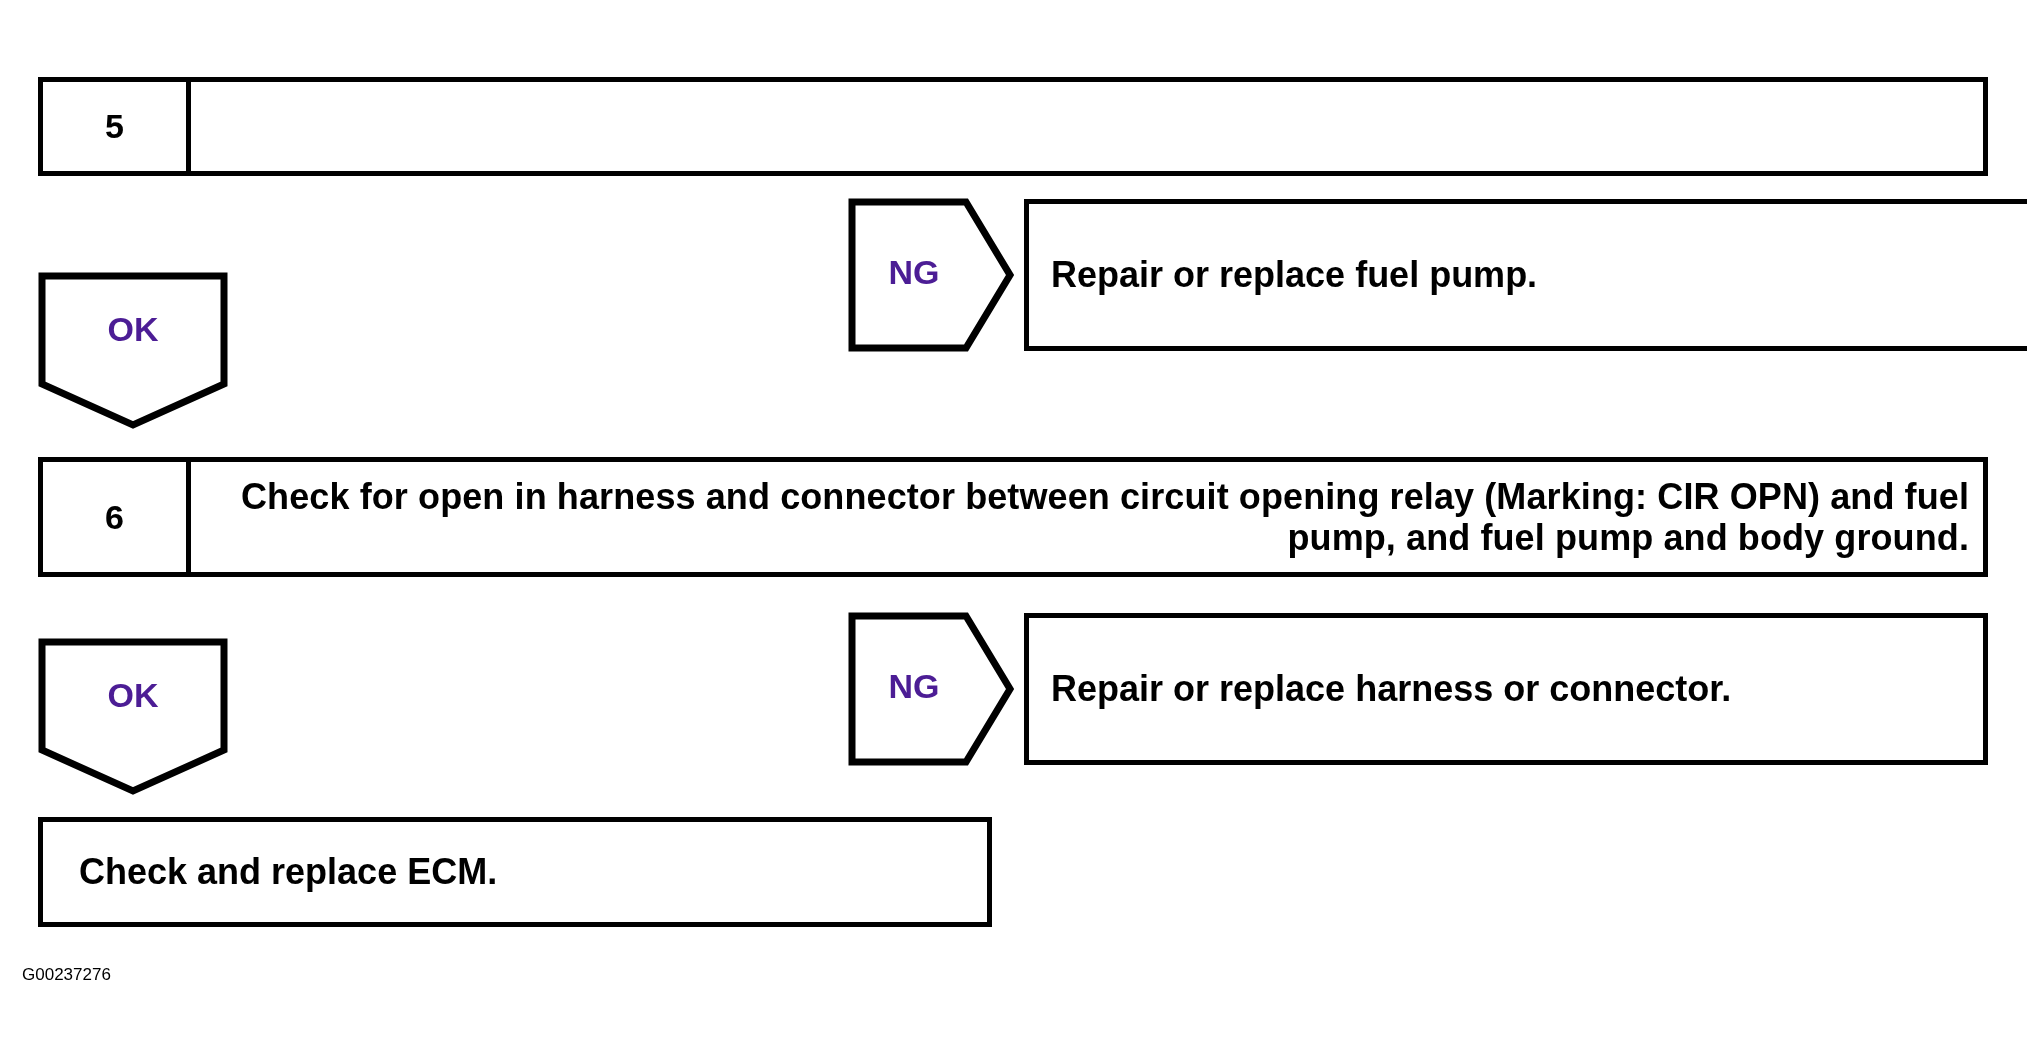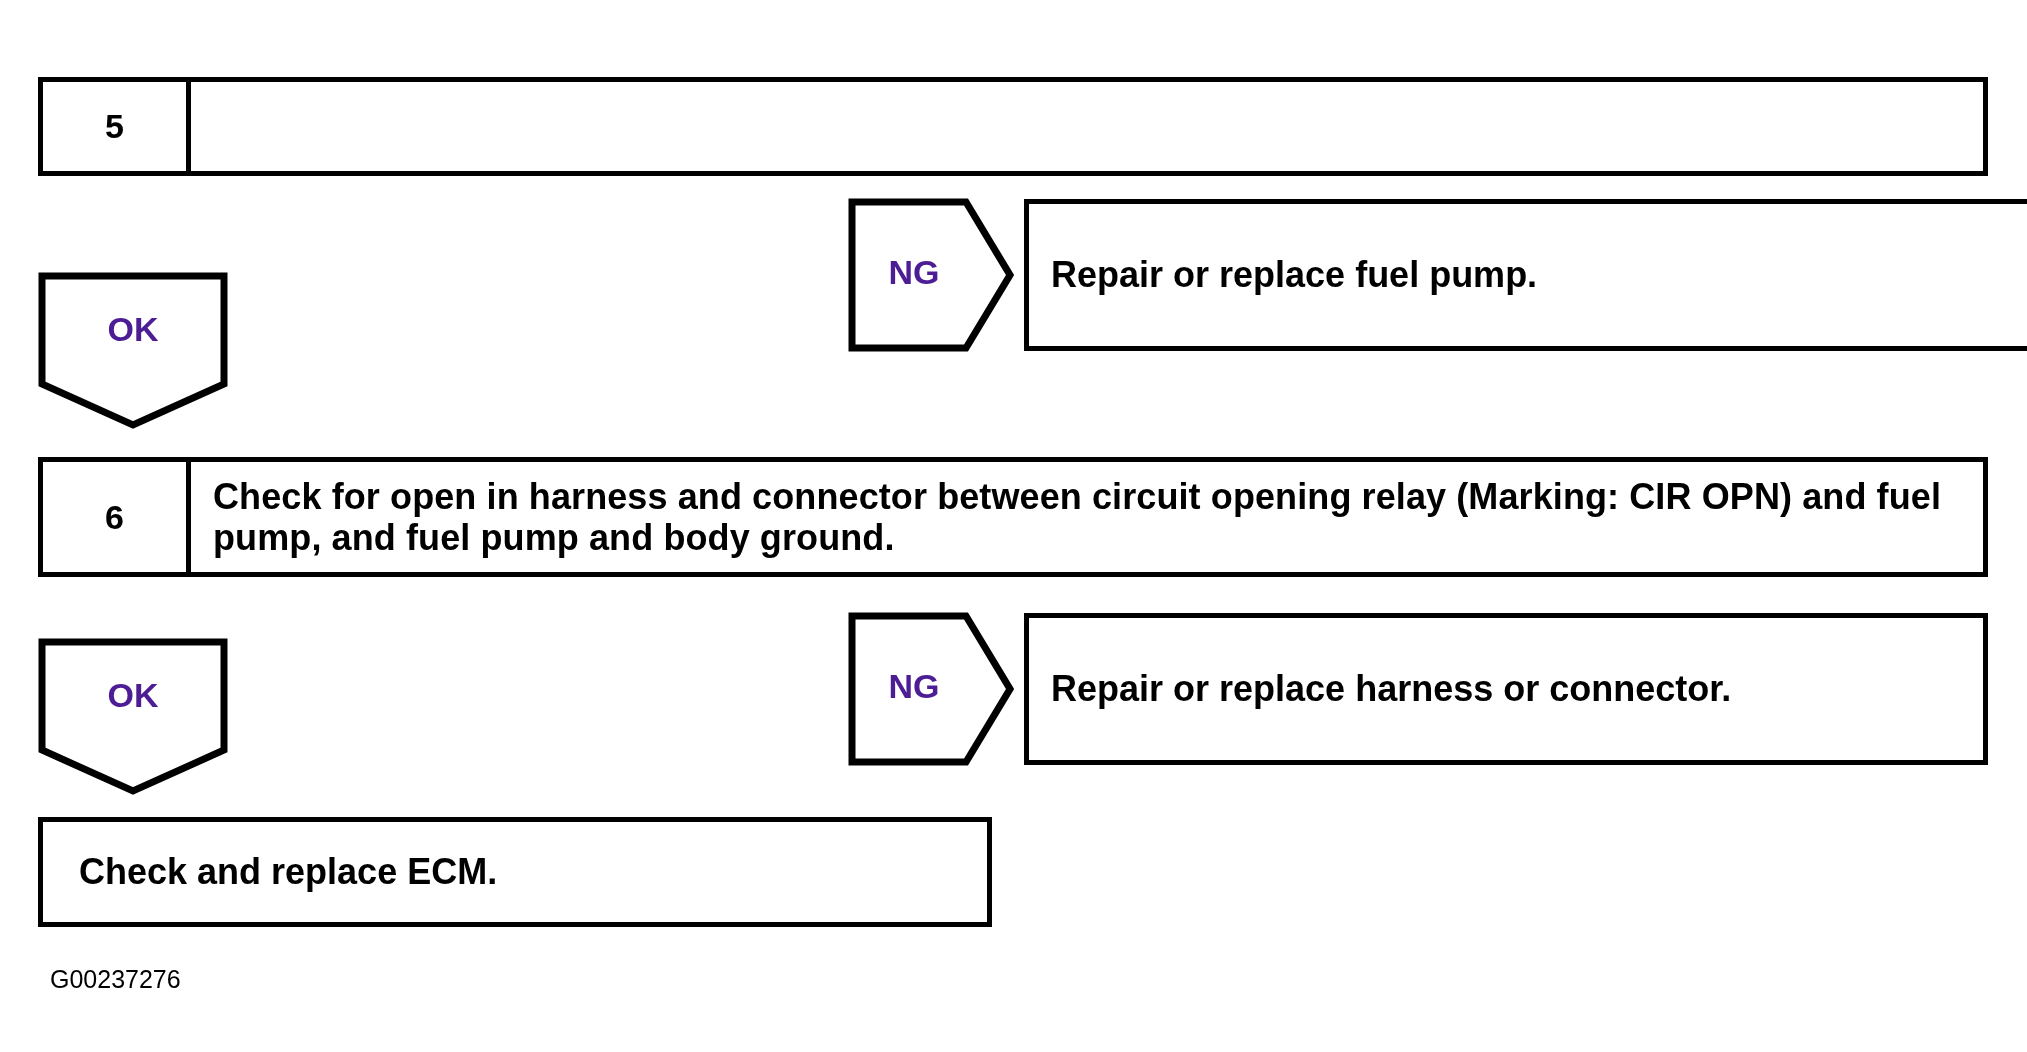--- a/index.html
+++ b/index.html
@@ -104,21 +104,21 @@
     </svg>
     <span class="shape-label" style="left:0; top:55px; width:132px; text-align:center; font-size:34px;">NG</span>
   </div>
 
   <div class="box plain-text" style="left:1024px; top:199px; width:1064px; height:152px; padding-left:22px; font-size:36px;">
     <span>Repair or replace fuel pump.</span>
   </div>
 
   <div class="box step-row" style="left:38px; top:457px; width:1950px; height:120px;">
     <div class="step-num" style="width:148px; font-size:34px;">6</div>
-    <div class="step-text" style="padding-left:22px; padding-right:14px; font-size:36px; line-height:1.14; letter-spacing:0.1px;">Check for open in harness and connector between circuit opening relay (Marking: CIR OPN) and fuel pump, and fuel pump and body ground.</div>
+    <div class="step-text" style="padding-left:22px; padding-right:14px; font-size:36px; line-height:1.14; letter-spacing:0.1px;text-align:right;">Check for open in harness and connector between circuit opening relay (Marking: CIR OPN) and fuel pump, and fuel pump and body ground.</div>
   </div>
 
   <div class="shape-wrap" style="left:38px; top:638px; width:190px; height:157px;">
     <svg width="190" height="157" viewBox="0 0 190 157">
       <polygon points="4,4 186,4 186,112 95,153 4,112" fill="#ffffff" stroke="#000000" stroke-width="7" stroke-linejoin="miter"></polygon>
     </svg>
     <span class="shape-label" style="left:0; top:38px; width:190px; text-align:center; font-size:34px;">OK</span>
   </div>
 
   <div class="shape-wrap" style="left:848px; top:612px; width:166px; height:154px;">
@@ -129,15 +129,15 @@
   </div>
 
   <div class="box plain-text" style="left:38px; top:817px; width:954px; height:110px; padding-left:36px; font-size:36px;">
     <span>Check and replace ECM.</span>
   </div>
 
   <div class="box plain-text" style="left:1024px; top:613px; width:964px; height:152px; padding-left:22px; font-size:36px;">
     <span>Repair or replace harness or connector.</span>
   </div>
 
-  <div class="caption" style="left:50px; top:965px; font-size:25px;">G00237276</div>
+  <div class="caption" style="left:22px; top:965px; font-size:17px;">G00237276</div>
 
 </div>
 
 </body></html>

